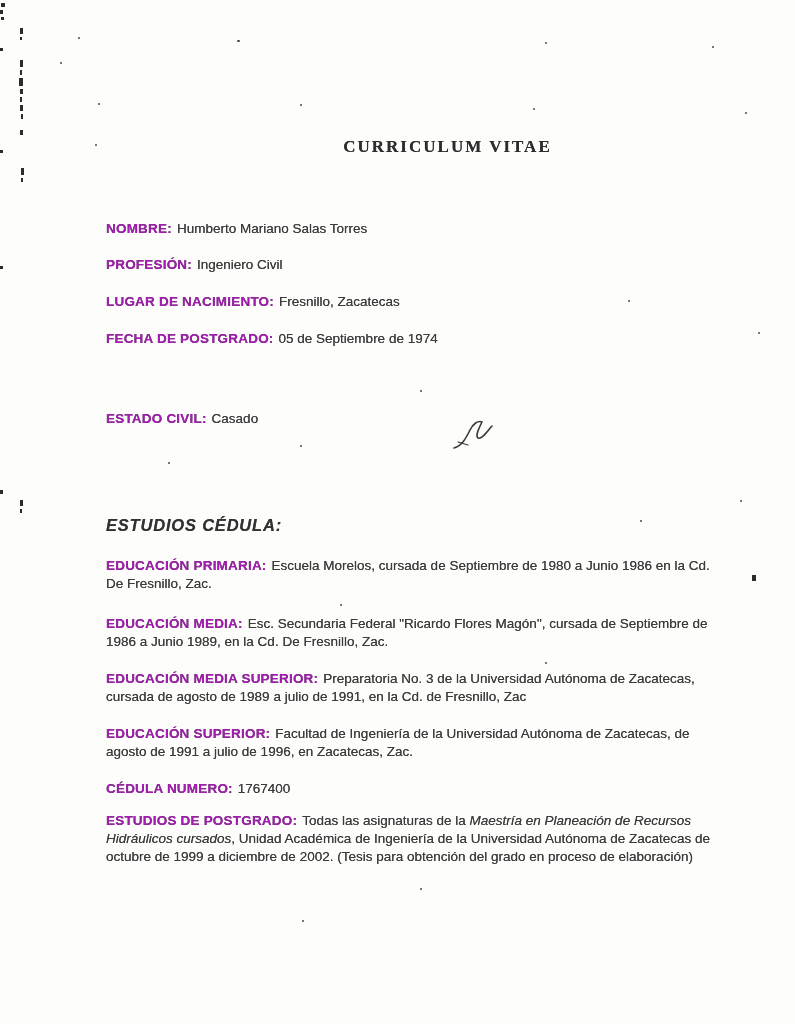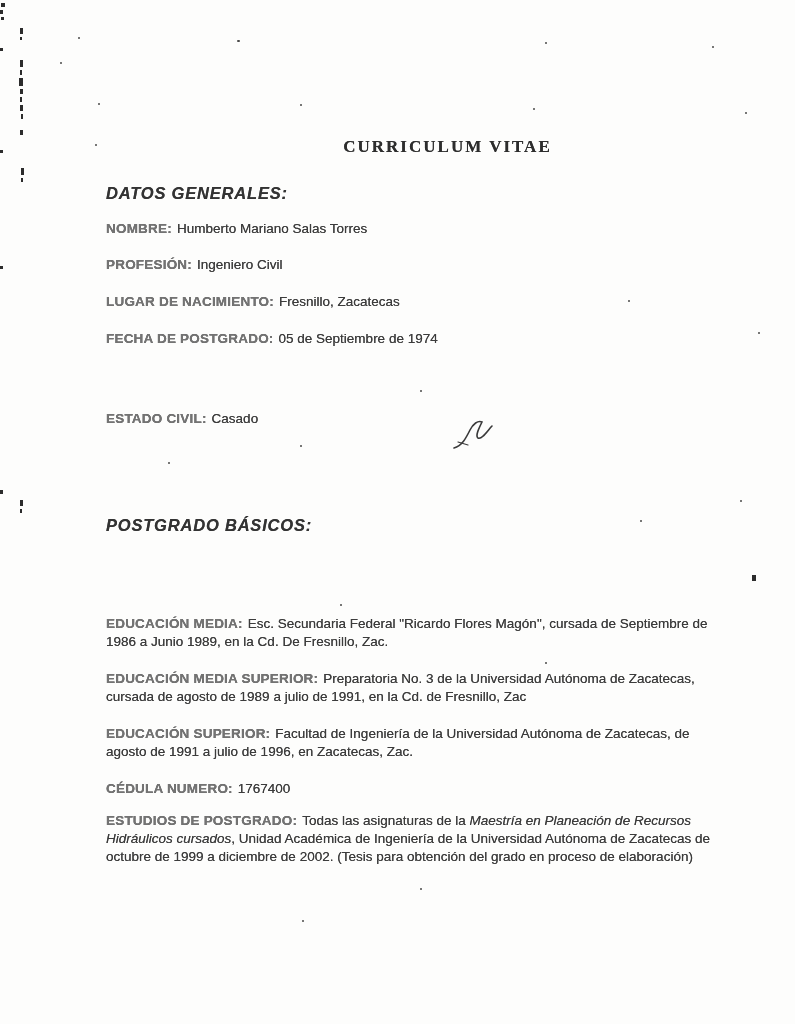--- a/index.html
+++ b/index.html
@@ -24,36 +24,35 @@
     text-align:center;
     font-family:"Liberation Serif", serif;
     font-weight:bold;font-size:17px;letter-spacing:2px;
     color:#2d2d2d;
   }
   .row{position:absolute;left:106px;width:616px;font-size:13.5px;line-height:18px;}
   .heading{
     font-weight:bold;font-style:italic;font-size:16.5px;
     letter-spacing:0.8px;color:#333;
   }
-  .lbl{font-weight:bold;margin-right:5px;letter-spacing:0.2px;color:#737373;}
+  .lbl{font-weight:bold;margin-right:5px;letter-spacing:0.2px;color:#a21caf;}
   .para{margin:0;}
   .it{font-style:italic;}
   
   .mark{position:absolute;background:#2c2c2c;}
   .dot{position:absolute;background:#4a4a4a;width:2px;height:2px;border-radius:1px;}
   .squiggle{position:absolute;left:448px;top:412px;}
 </style>
 </head>
 <body>
 
 <div class="page">
 
   <div class="doc-title ink">CURRICULUM VITAE</div>
 
-  <div class="row heading ink" style="top:184px">DATOS GENERALES:</div>
 
   <div class="row ink" style="top:220px">
     <span class="lbl">NOMBRE:</span><span>Humberto Mariano Salas Torres</span>
   </div>
 
   <div class="row ink" style="top:293px">
     <span class="lbl">LUGAR DE NACIMIENTO:</span><span>Fresnillo, Zacatecas</span>
   </div>
 
   <div class="row ink" style="top:256px">
@@ -66,22 +65,25 @@
 
   <div class="row ink" style="top:410px">
     <span class="lbl">ESTADO CIVIL:</span><span>Casado</span>
   </div>
 
   <svg class="squiggle" width="52" height="42" viewBox="0 0 52 42">
     <path d="M6 36 C14 34, 18 26, 22 18 C25 12, 30 8, 34 10 C31 16, 27 24, 30 26 C34 28, 40 18, 44 14" fill="none" stroke="#3a3a3a" stroke-width="1.6" stroke-linecap="round"></path>
     <path d="M10 30 L20 33" fill="none" stroke="#3a3a3a" stroke-width="1.2" stroke-linecap="round"></path>
   </svg>
 
-  <div class="row heading ink" style="top:516px">POSTGRADO BÁSICOS:</div>
+  <div class="row heading ink" style="top:516px">ESTUDIOS CÉDULA:</div>
 
+  <p class="row para ink" style="top:557px">
+    <span class="lbl">EDUCACIÓN PRIMARIA:</span><span>Escuela Morelos, cursada de Septiembre de 1980 a Junio 1986 en la Cd. De Fresnillo, Zac.</span>
+  </p>
 
   <p class="row para ink" style="top:615px">
     <span class="lbl">EDUCACIÓN MEDIA:</span><span>Esc. Secundaria Federal "Ricardo Flores Magón", cursada de Septiembre de 1986 a Junio 1989, en la Cd. De Fresnillo, Zac.</span>
   </p>
 
   <p class="row para ink" style="top:670px">
     <span class="lbl">EDUCACIÓN MEDIA SUPERIOR:</span><span>Preparatoria No. 3 de la Universidad Autónoma de Zacatecas, cursada de agosto de 1989 a julio de 1991, en la Cd. de Fresnillo, Zac</span>
   </p>
 
   <p class="row para ink" style="top:725px">

